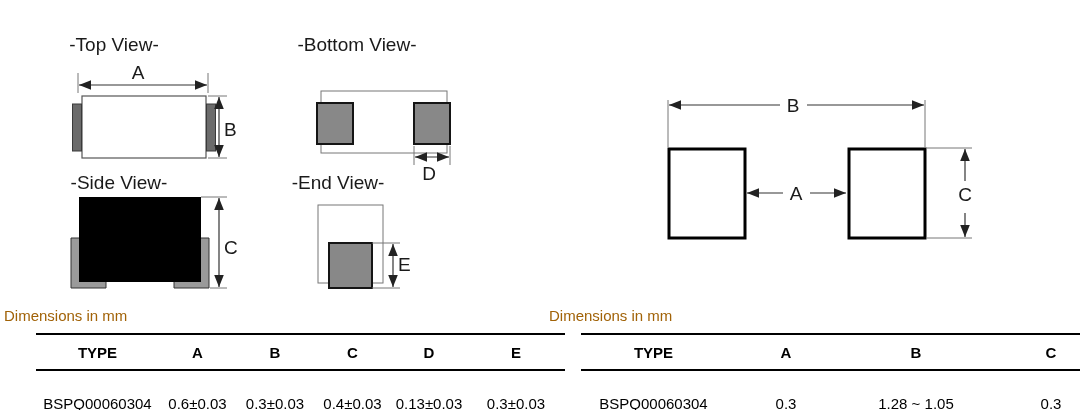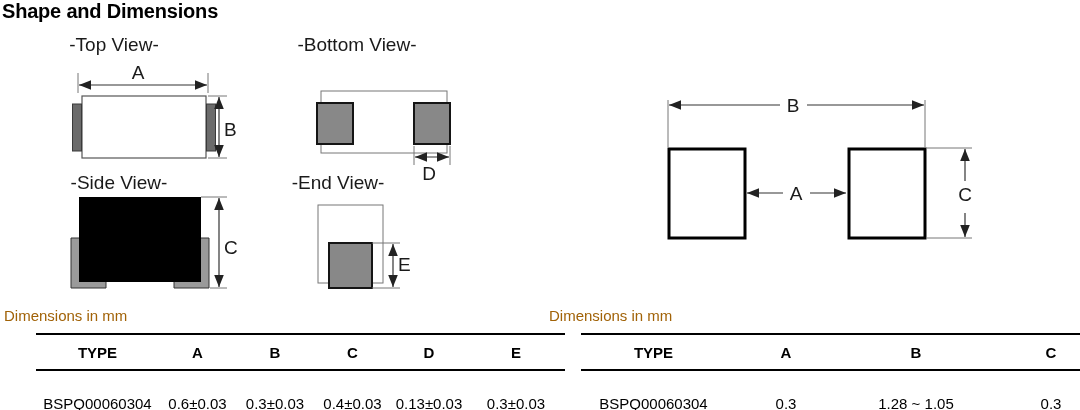--- a/index.html
+++ b/index.html
@@ -35,21 +35,20 @@
   #table-right{left:545px;width:535px;}
   table.dims thead tr{border-bottom:2px solid #000;}
   table.dims th{font-weight:bold;text-align:center;padding:9px 0 8px 0;}
   table.dims td{text-align:center;padding:24px 0 6px 0;white-space:nowrap;}
 </style>
 </head>
 <body>
 
 <div id="stage">
 
-  <div id="title-left" class="sec-title">Shape and Dimensions</div>
 
   <svg id="diagram-svg" width="1080" height="410" viewBox="0 0 1080 410">
     <defs>
       <marker id="arr" viewBox="0 0 10 8" refX="10" refY="4" markerWidth="10" markerHeight="8" orient="auto-start-reverse">
         <path d="M0,0 L10,4 L0,8 z" fill="#222"></path>
       </marker>
     </defs>
 
     <g>
       <text class="view-label" x="114" y="51" text-anchor="middle">-Top View-</text>

